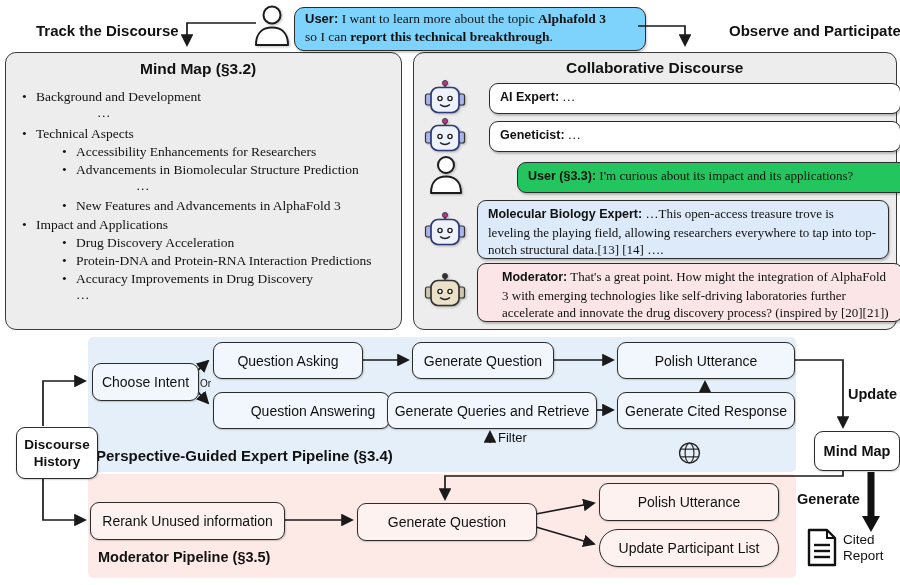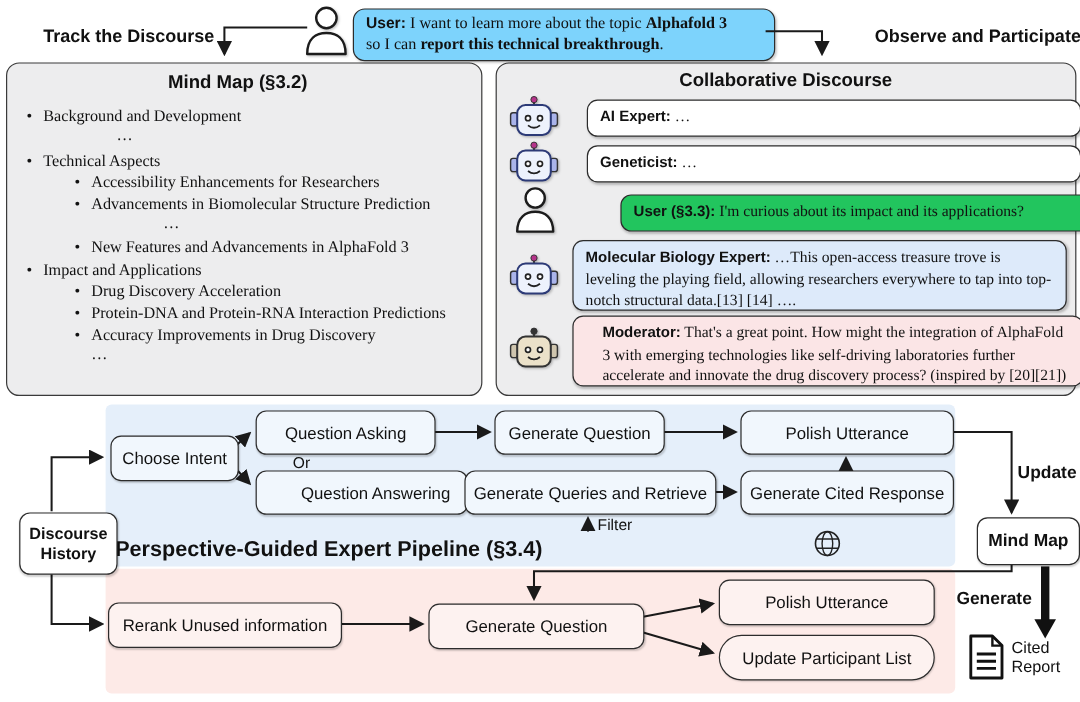--- a/index.html
+++ b/index.html
@@ -208,50 +208,51 @@
       <circle cx="16" cy="19.5" r="2.1" fill="#fff" stroke="#222" stroke-width="1.4"></circle>
       <circle cx="26" cy="19.5" r="2.1" fill="#fff" stroke="#222" stroke-width="1.4"></circle>
       <path d="M16,25.5 Q21,29.5 26,25.5" fill="none" stroke="#222" stroke-width="1.5"></path>
     </svg>
   </div>
   <div class="msg" style="left:477px;top:263px;width:390px;height:49px;background:#fbe5e6;padding-left:24px;">
     <span class="mlabel">Moderator:</span><span> That's a great point. How might the integration of AlphaFold 3 with emerging technologies like self-driving laboratories further accelerate and innovate the drug discovery process? (inspired by [20][21])</span>
   </div>
 
   <div class="flowbox bluebox" style="left:92px;top:363px;width:105px;height:36px;">Choose Intent</div>
-  <div class="flabel" style="left:200px;top:378px;font-size:13px;padding-left:44px;">Or</div>
+  <div class="flabel" style="left:200px;top:378px;font-size:10px;">Or</div>
   <div class="flowbox bluebox" style="left:213px;top:342px;width:148px;height:35px;">Question Asking</div>
   <div class="flowbox bluebox" style="left:213px;top:392px;width:152px;height:35px;padding-left:23px;">Question Answering</div>
   <div class="flowbox bluebox" style="left:412px;top:342px;width:140px;height:35px;">Generate Question</div>
   <div class="flowbox bluebox" style="left:387px;top:392px;width:208px;height:35px;">Generate Queries and Retrieve</div>
   <div class="flowbox bluebox" style="left:617px;top:342px;width:176px;height:35px;">Polish Utterance</div>
   <div class="flowbox bluebox" style="left:617px;top:392px;width:176px;height:35px;">Generate Cited Response</div>
 
   <div class="flabel" style="left:498px;top:430px;font-size:13px;">Filter</div>
-  <div class="blabel" style="left:96px;top:447px;font-size:18px;">Perspective-Guided Expert Pipeline (§3.4)</div>
+  <div class="blabel" style="left:96px;top:447px;font-size:15px;">Perspective-Guided Expert Pipeline (§3.4)</div>
   <div class="avatar" style="left:676px;top:441px;filter:none;z-index:5;">
     <svg width="27" height="24" viewBox="0 0 28 24">
       <circle cx="14" cy="12" r="10.3" fill="none" stroke="#222" stroke-width="1.4"></circle>
       <ellipse cx="14" cy="12" rx="4.6" ry="10.3" fill="none" stroke="#222" stroke-width="1.2"></ellipse>
       <line x1="4.6" y1="8" x2="23.4" y2="8" stroke="#222" stroke-width="1.2"></line>
       <line x1="4.6" y1="16" x2="23.4" y2="16" stroke="#222" stroke-width="1.2"></line>
     </svg>
   </div>
   <div class="blabel" style="left:848px;top:386px;font-size:14.5px;">Update</div>
 
   <div class="flowbox whitebox boldbox" style="left:4px;top:427px;width:80px;height:50px;flex-direction:column;line-height:17px;font-size:13.5px;">
     <span>Discourse</span>
     <span>History</span>
   </div>
   <div class="flowbox whitebox boldbox" style="left:802px;top:431px;width:84px;height:38px;">Mind Map</div>
 
   <div class="flowbox pinkbox" style="left:90px;top:502px;width:193px;height:36px;">Rerank Unused information</div>
   <div class="flowbox pinkbox" style="left:357px;top:503px;width:178px;height:36px;">Generate Question</div>
   <div class="flowbox pinkbox" style="left:599px;top:483px;width:178px;height:36px;">Polish Utterance</div>
   <div class="flowbox pinkbox" style="left:599px;top:529px;width:178px;height:36px;border-radius:19px;">Update Participant List</div>
+  <div class="blabel" style="left:98px;top:549px;font-size:14.5px;">Moderator Pipeline (§3.5)</div>
   <div class="blabel" style="left:797px;top:491px;font-size:14.5px;">Generate</div>
 
   <div class="avatar" style="left:806px;top:528px;filter:none;z-index:5;">
     <svg width="32" height="40" viewBox="0 0 32 40">
       <path d="M3,2 h18 l8,8 v27 h-26 z" fill="#fff" stroke="#111" stroke-width="2.4" stroke-linejoin="round"></path>
       <path d="M21,2 v8 h8" fill="none" stroke="#111" stroke-width="2"></path>
       <line x1="8" y1="17" x2="24" y2="17" stroke="#111" stroke-width="2.4"></line>
       <line x1="8" y1="23" x2="24" y2="23" stroke="#111" stroke-width="2.4"></line>
       <line x1="8" y1="29" x2="24" y2="29" stroke="#111" stroke-width="2.4"></line>
     </svg>

